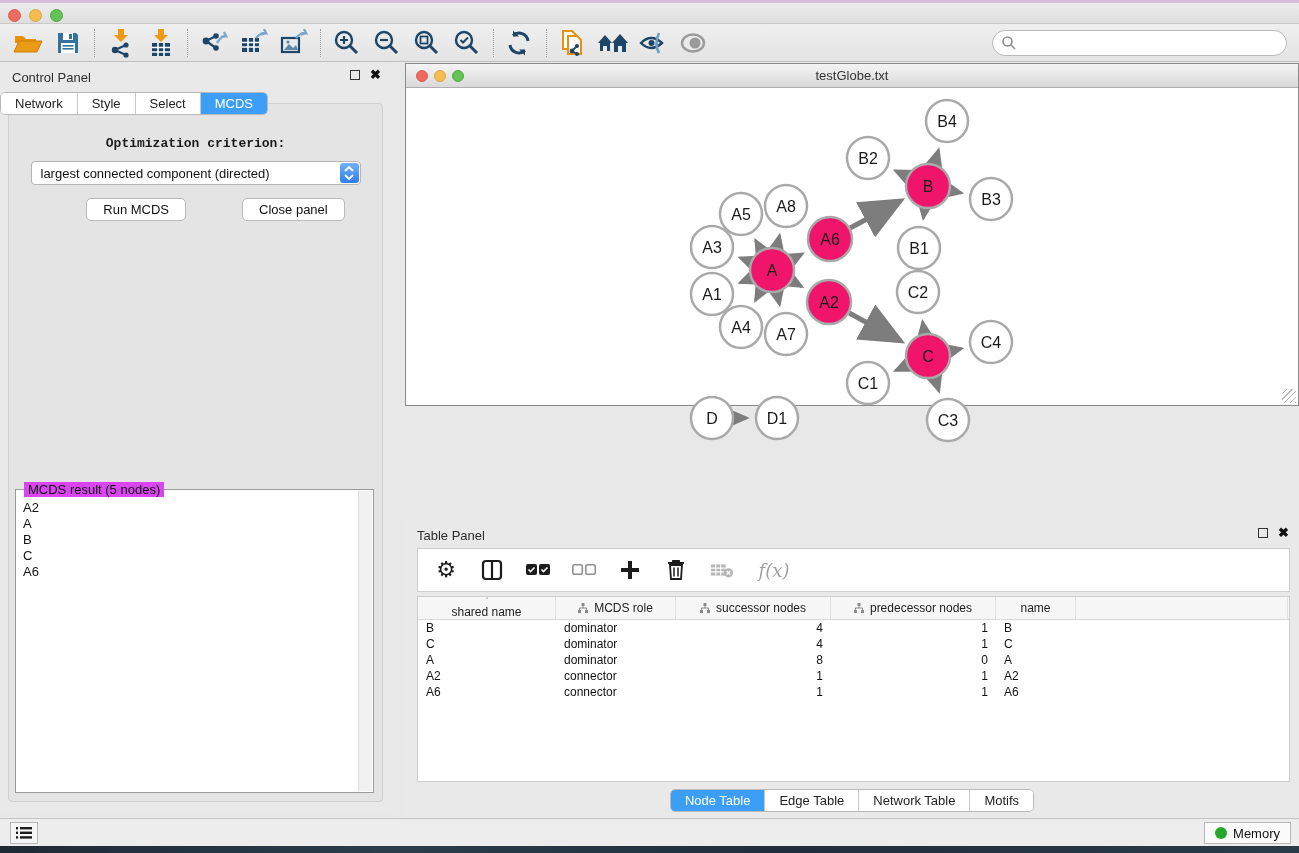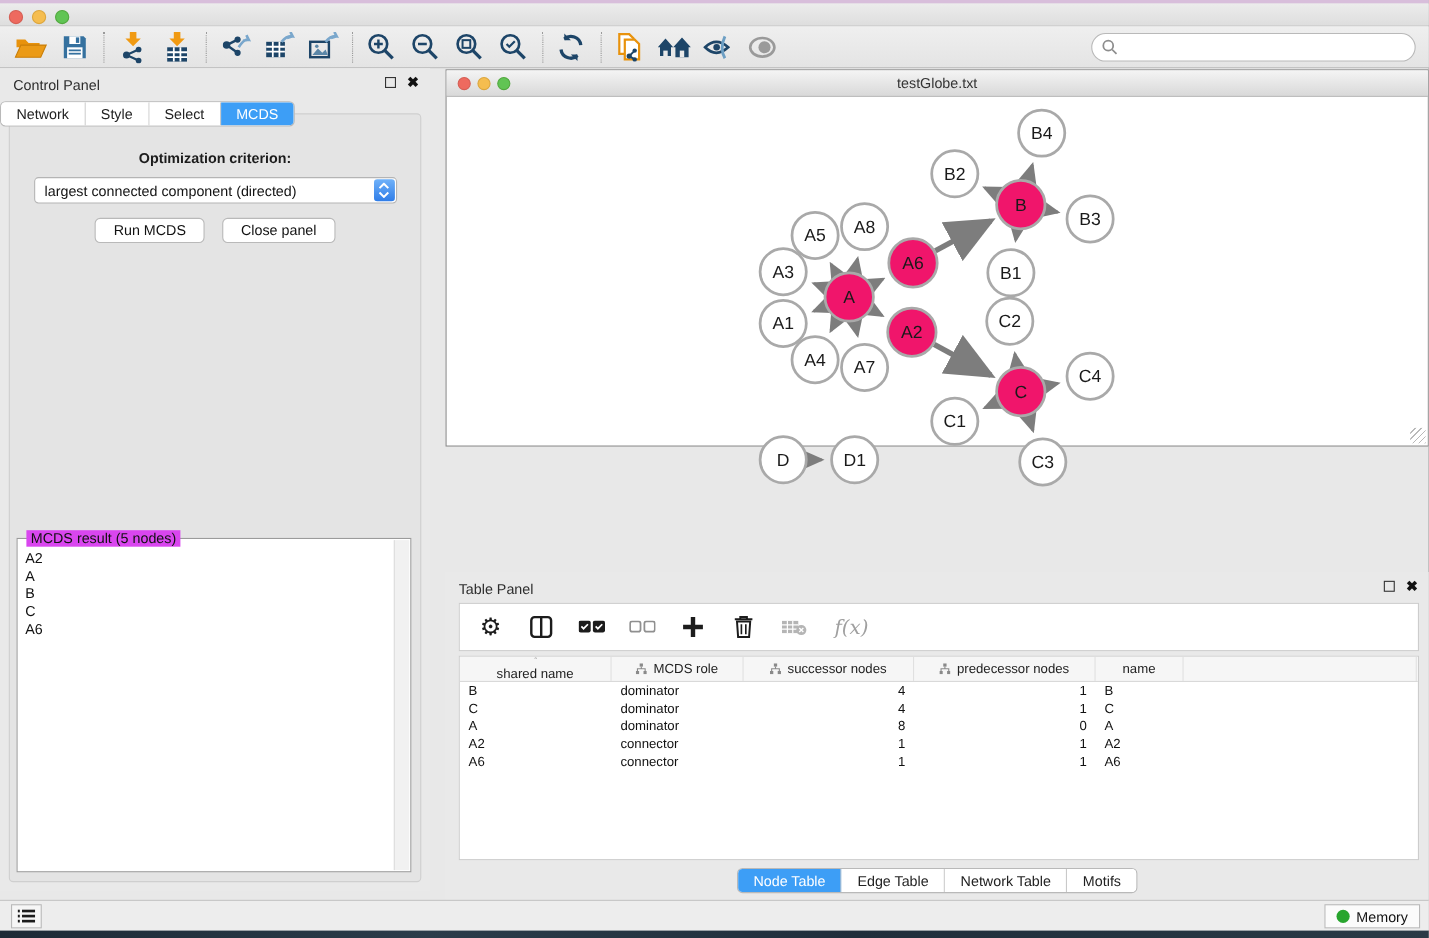--- a/index.html
+++ b/index.html
@@ -37,29 +37,29 @@
   .x-glyph { font-size:13px; font-weight:bold; color:#111; line-height:10px; }
 
   .cp-tabs { position:absolute; left:0; right:0; top:30px; display:flex; justify-content:flex-start; z-index:2; }
   .seg { display:flex; border:1px solid #b9b9b9; border-radius:5px; overflow:hidden; background:#fff; }
   .seg .tab { padding:3px 14px; font-size:13px; color:#222; background:#fff; border-right:1px solid #c9c9c9; cursor:default; }
   .seg .tab:last-child { border-right:none; }
   .seg .tab.active { background:#3d9ef6; color:#fff; }
 
   .cp-body { position:absolute; left:8px; right:8px; top:41px; bottom:8px;
     background:#e4e4e4; border:1px solid #cfcfcf; border-radius:4px; }
-  .opt-label { margin-top:32px; text-align:center; font-size:13px; font-weight:600; color:#1c1c1c; }
+  .opt-label { margin-top:32px; text-align:center; font-size:13px; font-weight:600; color:#1c1c1c;font-family:Liberation Mono, monospace; }
   .combo { position:relative; margin:10px auto 0; width:330px; height:24px; background:#fff;
     border:1px solid #b4b4b4; border-radius:4px; font-size:13px; color:#111;
     display:flex; align-items:center; padding-left:9px; }
   .combo .stepper { position:absolute; right:1px; top:1px; bottom:1px; width:19px; border-radius:3px;
     background:linear-gradient(#6fb1f9,#2f7de8); display:flex; flex-direction:column; align-items:center; justify-content:center; gap:2px; }
   .combo .stepper svg { display:block; }
   .cp-buttons { display:flex; justify-content:center; gap:16px; margin-top:13px; }
-  .btn { background:#fff; border:1px solid #b9b9b9; border-radius:5px; font-size:13px; color:#111; padding:3px 16px; }
+  .btn { background:#fff; border:1px solid #b9b9b9; border-radius:5px; font-size:13px; color:#111; padding:3px 16px;margin-left:40px; }
 
   .result-group { position:absolute; left:6px; right:8px; top:385px; bottom:8px;
     border:1px solid #9b9b9b; background:#fff; }
   .result-legend { position:absolute; left:8px; top:-8px; background:#d946ef; padding:0 4px; font-size:13px; color:#111; }
   .result-list { position:absolute; left:1px; top:6px; bottom:1px; right:15px; font-size:13px; color:#111; padding:4px 6px; line-height:16px; }
   .result-scroll { position:absolute; right:1px; top:1px; bottom:1px; width:14px; background:#f1f1f1; border-left:1px solid #ddd;}
 
   
   .net-window { position:absolute; left:405px; top:63px; width:894px; height:343px;
     border:1px solid #8a8a8a; background:#fff; }

